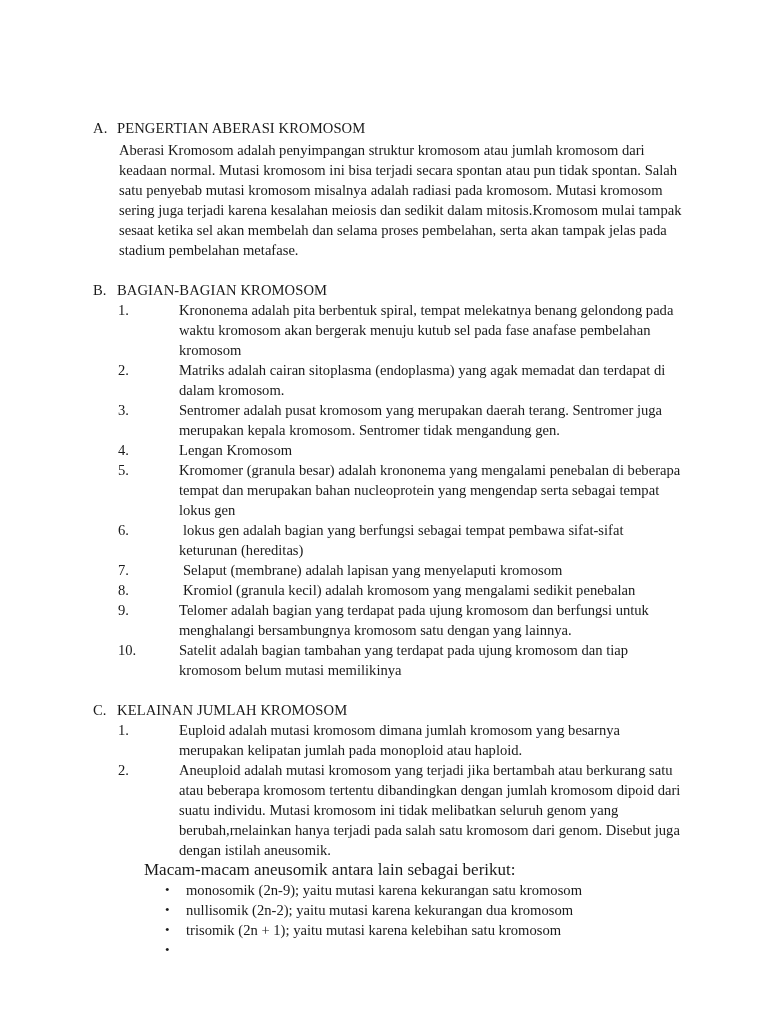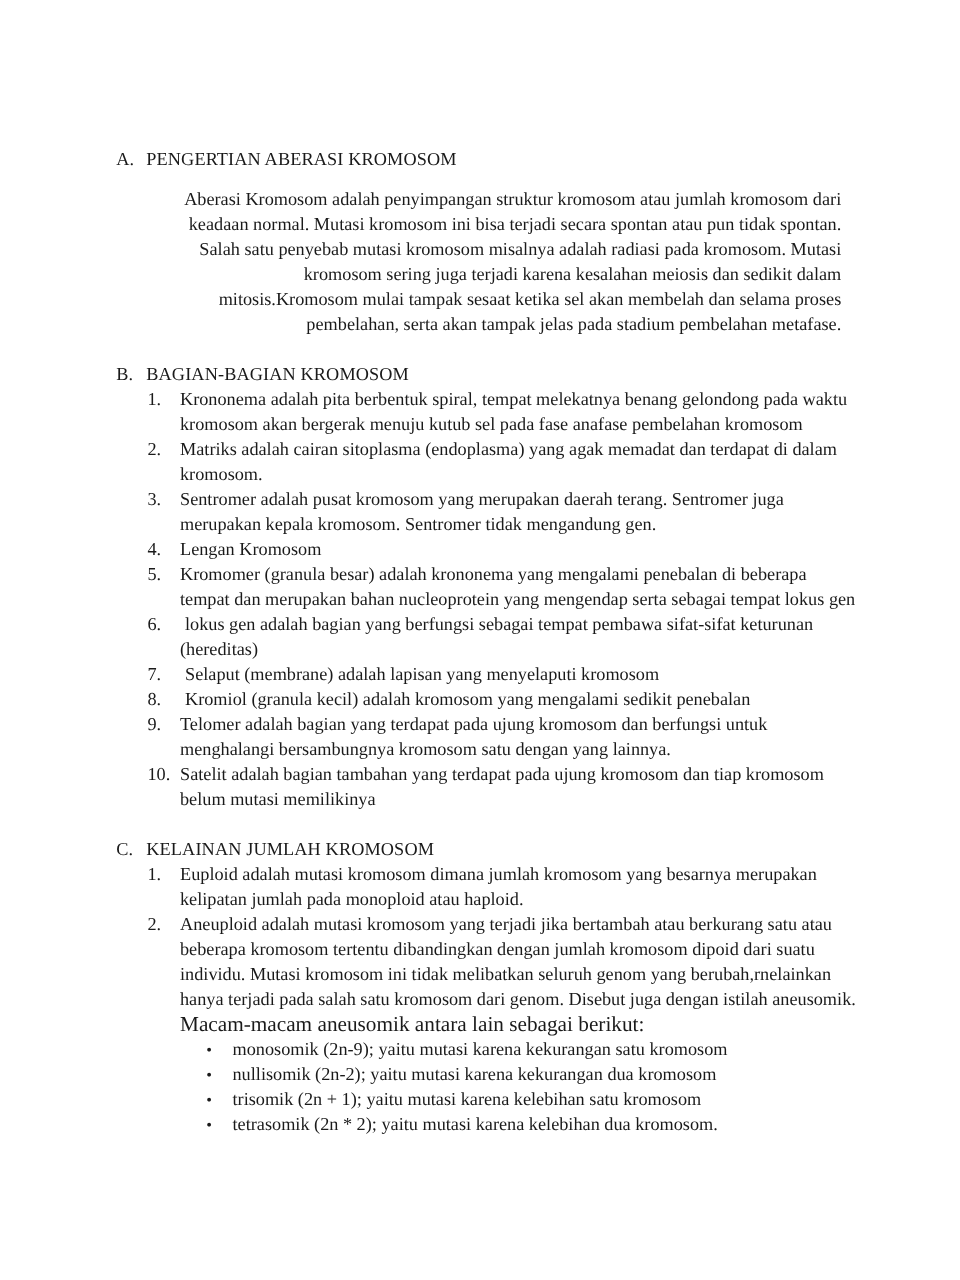--- a/index.html
+++ b/index.html
@@ -38,25 +38,25 @@
   .heading-marker {
     width: 24px;
     flex: 0 0 24px;
   }
   .heading-text {
     flex: 1 1 auto;
   }
 
   
   .body-para {
-    margin: 12px;
+    margin: 2px;
     padding-left: 24px;
     font-size: 14.6px;
     line-height: 20px;
-    text-align: right;
+    text-align: left;
   }
 
   
   .num-list {
     list-style: none;
     margin: 0;
     padding: 0;
   }
   .num-item {
     display: flex;
@@ -68,20 +68,21 @@
   .num-marker {
     flex: 0 0 26px;
     width: 26px;
   }
   .num-marker.wide {
     flex: 0 0 26px;
     width: 26px;
   }
   .num-text {
     flex: 1 1 auto;
+    margin-left: 35px;
   }
   .num-text.pad {
     text-indent: 4px;
   }
 
   
   .cont-line {
     font-size: 17px;
     line-height: 20px;
     padding-left: 51px;
@@ -196,18 +197,17 @@
       <li class="bullet-item">
         <span class="bullet-dot">•</span>
         <span class="bullet-text">nullisomik (2n-2); yaitu mutasi karena kekurangan dua kromosom</span>
       </li>
       <li class="bullet-item">
         <span class="bullet-dot">•</span>
         <span class="bullet-text">trisomik (2n + 1); yaitu mutasi karena kelebihan satu kromosom</span>
       </li>
       <li class="bullet-item">
         <span class="bullet-dot">•</span>
-        <span class="bullet-text">tetrasomik (2n * 2); yaitu mutasi karena kelebihan dua kromosom.</span>
       </li>
     </ul>
   </div>
 
 </div>
 
 </body></html>

